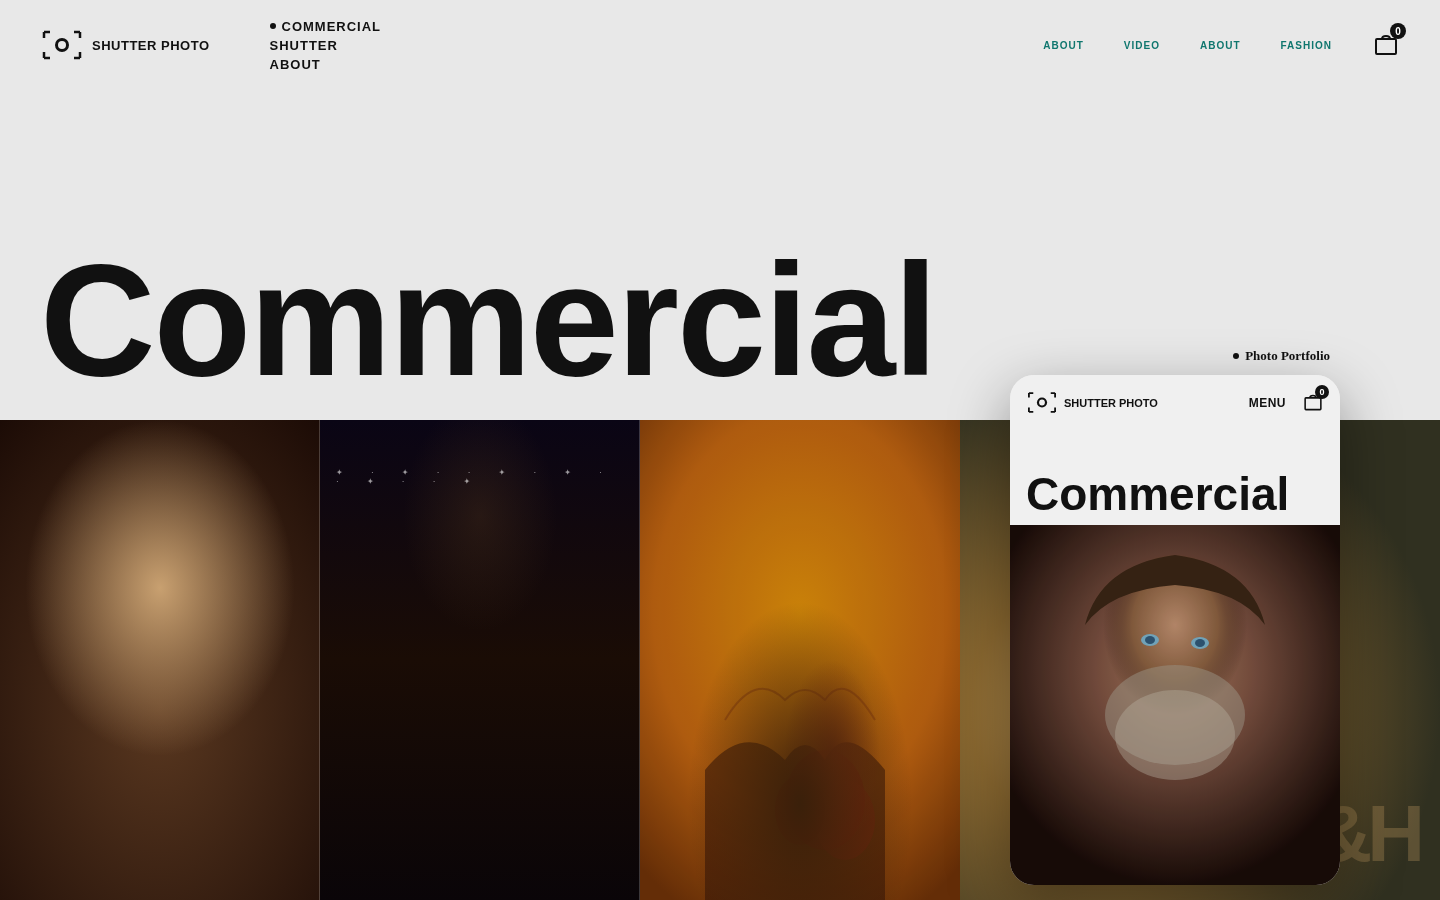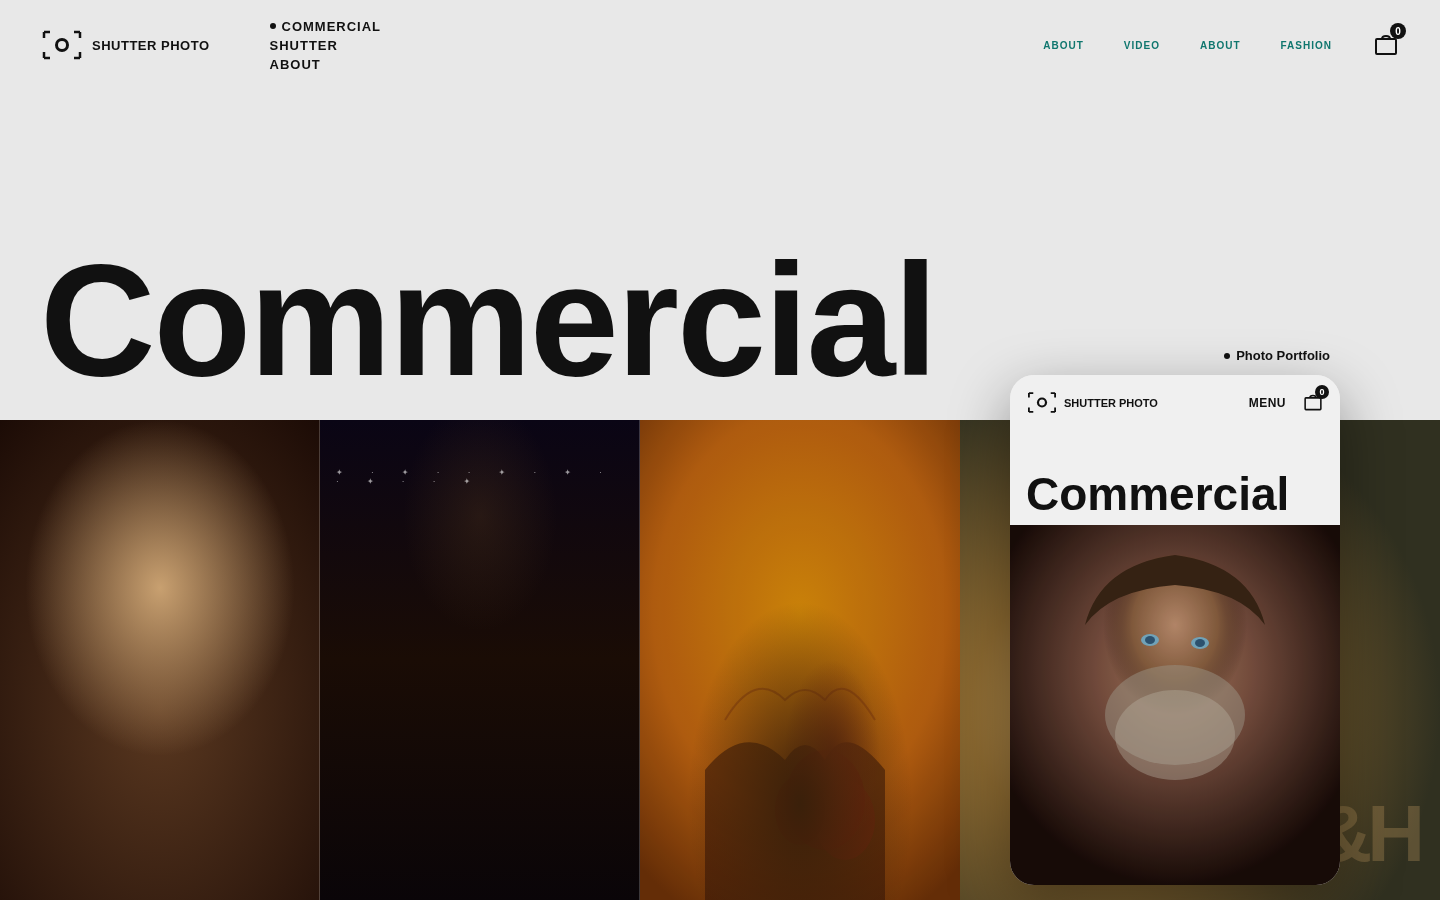--- a/index.html
+++ b/index.html
@@ -134,20 +134,21 @@
     .photo-portfolio-label {
       position: absolute;
       top: 348px;
       right: 110px;
       font-size: 13px;
       font-weight: 600;
       color: #111;
       display: flex;
       align-items: center;
       gap: 6px;
+      font-family: Liberation Serif, serif;
     }
 
     .photo-portfolio-label .dot {
       width: 6px;
       height: 6px;
       background: #111;
       border-radius: 50%;
     }
 
     

